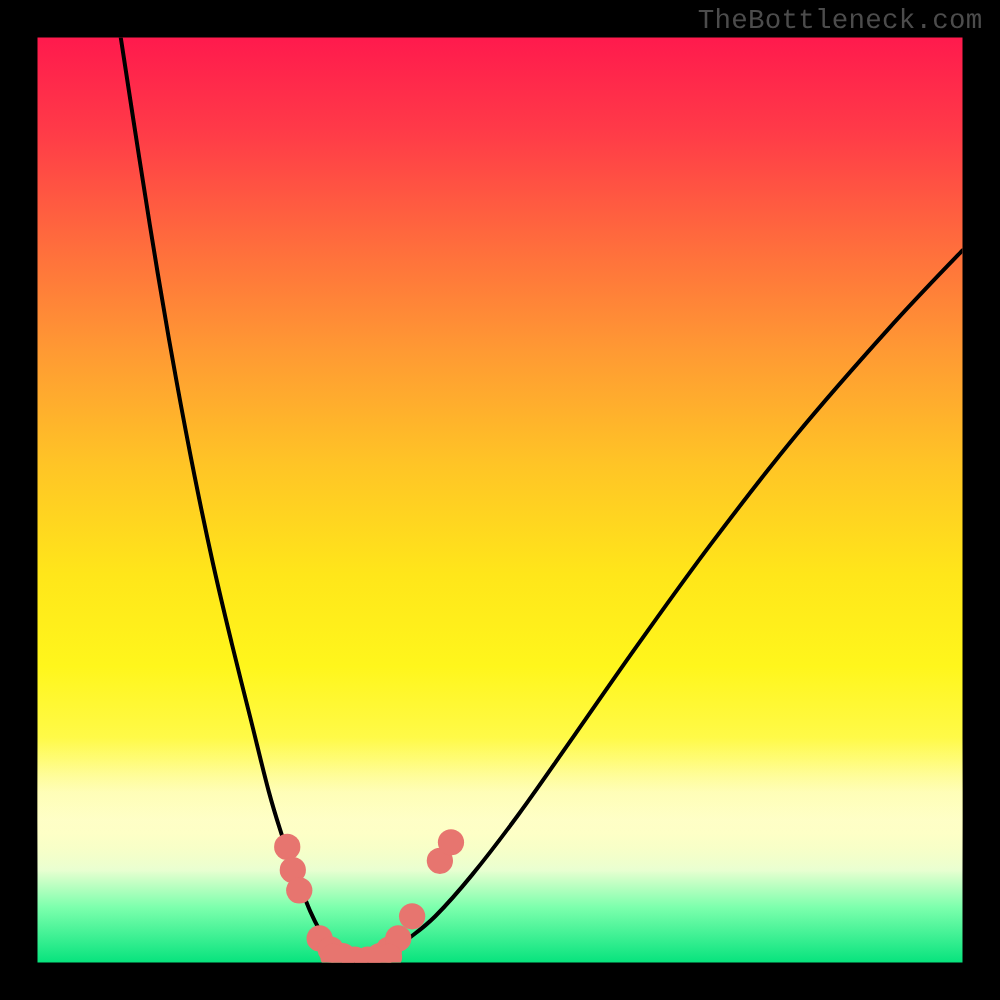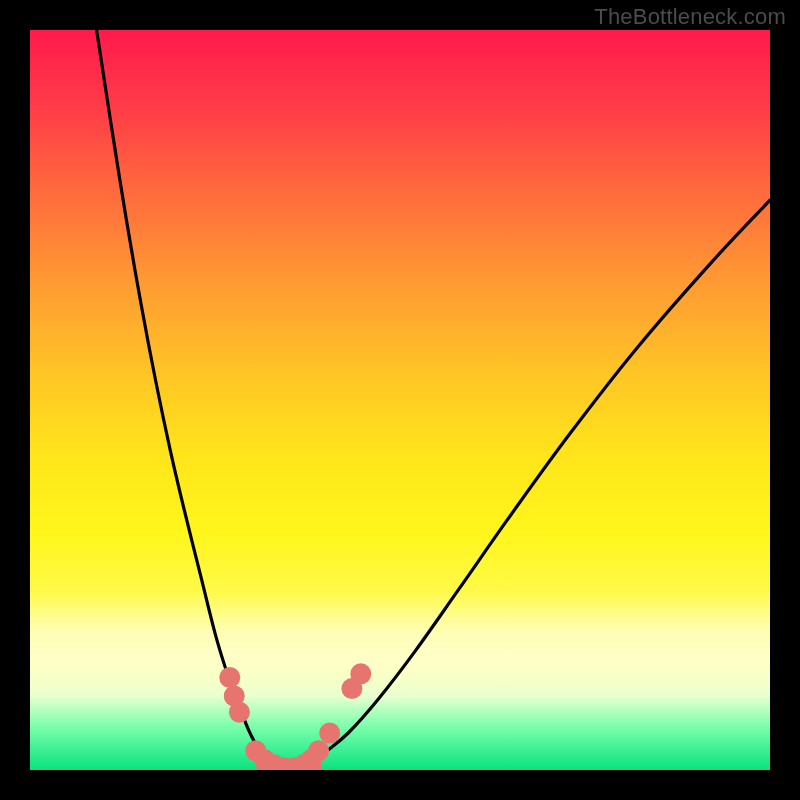--- a/index.html
+++ b/index.html
@@ -11,20 +11,21 @@
     overflow: hidden;
     font-family: Arial, Helvetica, sans-serif;
   }
   .frame {
     position: absolute;
     top: 0;
     left: 0;
     width: 800px;
     height: 800px;
     background: #000;
+    font-family: Liberation Mono, monospace;
   }
   .plot {
     position: absolute;
     top: 30px;
     left: 30px;
     width: 740px;
     height: 740px;
   }
   .gradient {
     position: absolute;

